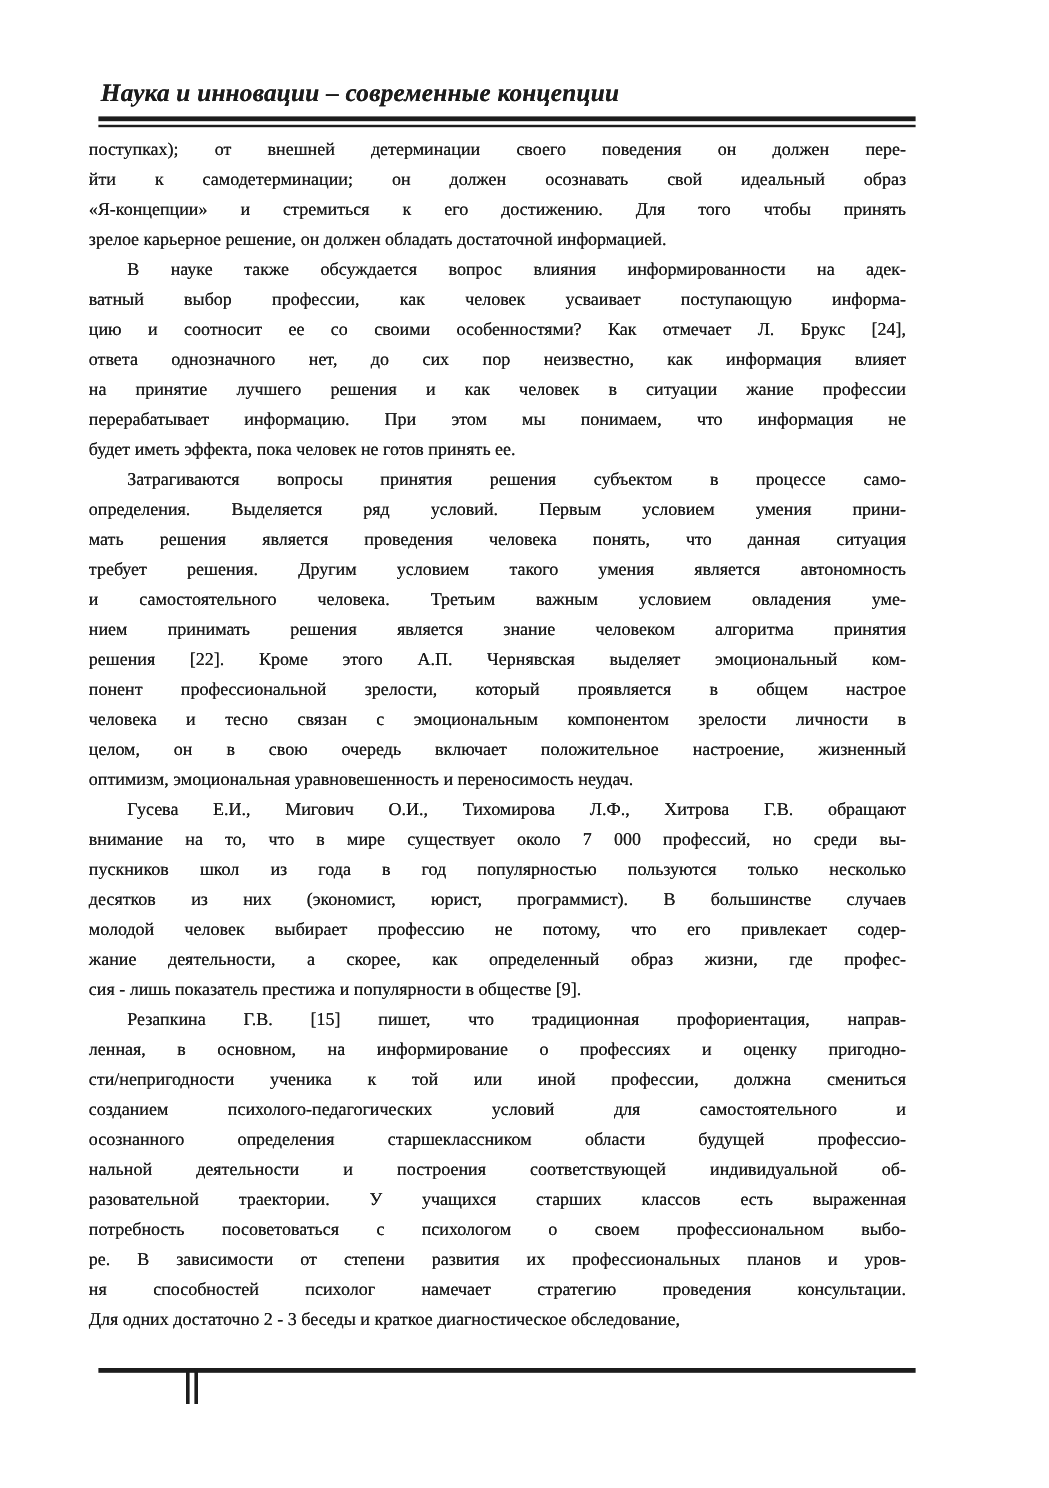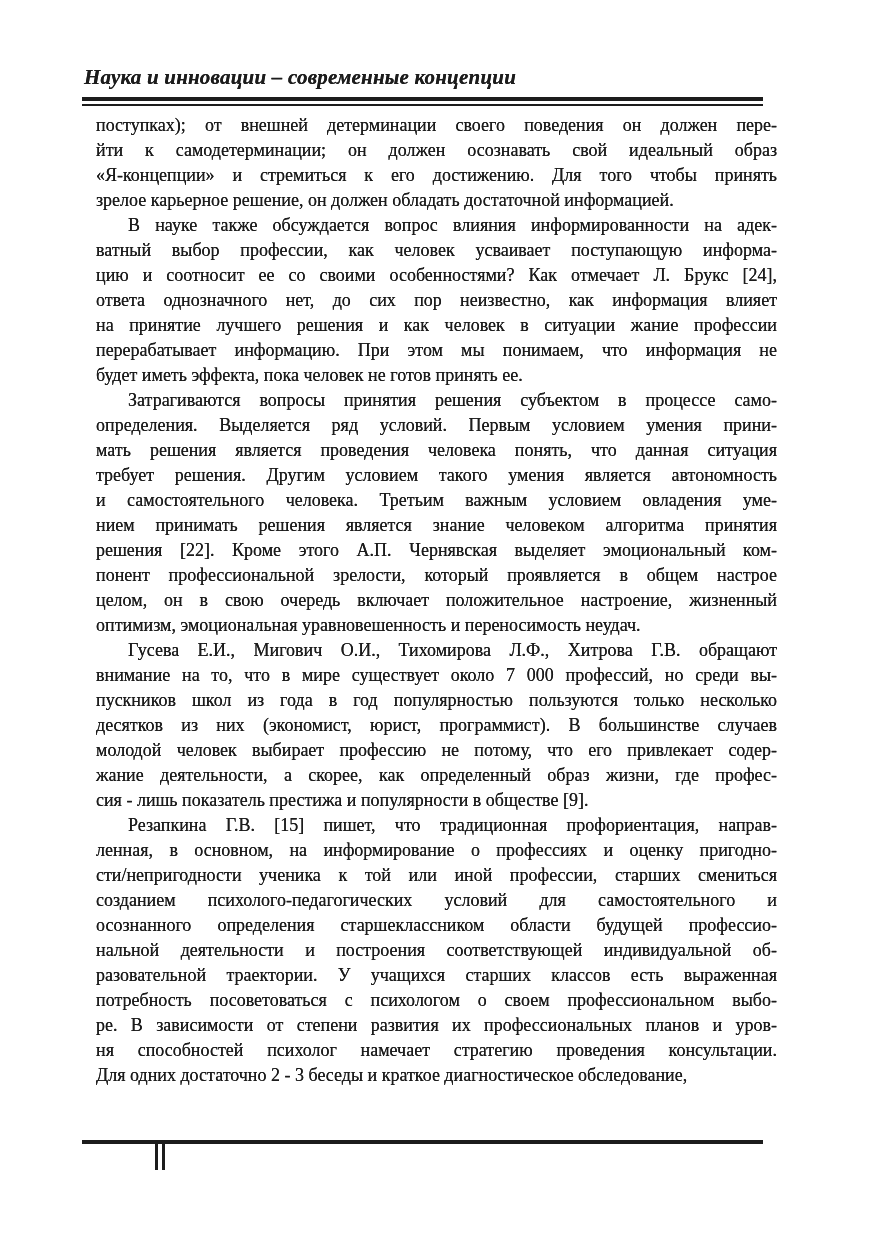--- a/index.html
+++ b/index.html
@@ -35,24 +35,24 @@
     left: 82px;
     top: 97px;
     width: 681px;
     height: 3px;               
     border-top: 4px solid #1c1c1c;
     border-bottom: 2px solid #1c1c1c;
   }
   
   .body-text {
     position: absolute;
-    left: 96px;
+    left: 74px;
     top: 113px;
     width: 681px;
-    font-size: 18px;
+    font-size: 15px;
     line-height: 25px;
     text-shadow: 0 0 0.4px currentColor;
     font-family: Liberation Serif, serif;
   }
   .line {
     text-align: justify;
     text-align-last: justify;
     white-space: normal;
     height: 25px;
     overflow: visible;
@@ -113,32 +113,33 @@
       <div class="line">перерабатывает информацию. При этом мы понимаем, что информация не</div>
       <div class="line last">будет иметь эффекта, пока человек не готов принять ее.</div>
       <div class="line indent">Затрагиваются вопросы принятия решения субъектом в процессе само-</div>
       <div class="line">определения. Выделяется ряд условий. Первым условием умения прини-</div>
       <div class="line">мать решения является проведения человека понять, что данная ситуация</div>
       <div class="line">требует решения. Другим условием такого умения является автономность</div>
       <div class="line">и самостоятельного человека. Третьим важным условием овладения уме-</div>
       <div class="line">нием принимать решения является знание человеком алгоритма принятия</div>
       <div class="line">решения [22]. Кроме этого А.П. Чернявская выделяет эмоциональный ком-</div>
       <div class="line">понент профессиональной зрелости, который проявляется в общем настрое</div>
+      <div class="line">человека и тесно связан с эмоциональным компонентом зрелости личности в</div>
       <div class="line">целом, он в свою очередь включает положительное настроение, жизненный</div>
       <div class="line last">оптимизм, эмоциональная уравновешенность и переносимость неудач.</div>
       <div class="line indent">Гусева Е.И., Мигович О.И., Тихомирова Л.Ф., Хитрова Г.В. обращают</div>
       <div class="line">внимание на то, что в мире существует около 7 000 профессий, но среди вы-</div>
       <div class="line">пускников школ из года в год популярностью пользуются только несколько</div>
       <div class="line">десятков из них (экономист, юрист, программист). В большинстве случаев</div>
       <div class="line">молодой человек выбирает профессию не потому, что его привлекает содер-</div>
       <div class="line">жание деятельности, а скорее, как определенный образ жизни, где профес-</div>
       <div class="line last">сия - лишь показатель престижа и популярности в обществе [9].</div>
       <div class="line indent">Резапкина Г.В. [15] пишет, что традиционная профориентация, направ-</div>
       <div class="line">ленная, в основном, на информирование о профессиях и оценку пригодно-</div>
-      <div class="line">сти/непригодности ученика к той или иной профессии, старших смениться</div>
+      <div class="line">сти/непригодности ученика к той или иной профессии, должна смениться</div>
       <div class="line">созданием психолого-педагогических условий для самостоятельного и</div>
       <div class="line">осознанного определения старшеклассником области будущей профессио-</div>
       <div class="line">нальной деятельности и построения соответствующей индивидуальной об-</div>
       <div class="line">разовательной траектории. У учащихся старших классов есть выраженная</div>
       <div class="line">потребность посоветоваться с психологом о своем профессиональном выбо-</div>
       <div class="line">ре. В зависимости от степени развития их профессиональных планов и уров-</div>
       <div class="line">ня способностей психолог намечает стратегию проведения консультации.</div>
       <div class="line last">Для одних достаточно 2 - 3 беседы и краткое диагностическое обследование,</div>
     </main>
 

